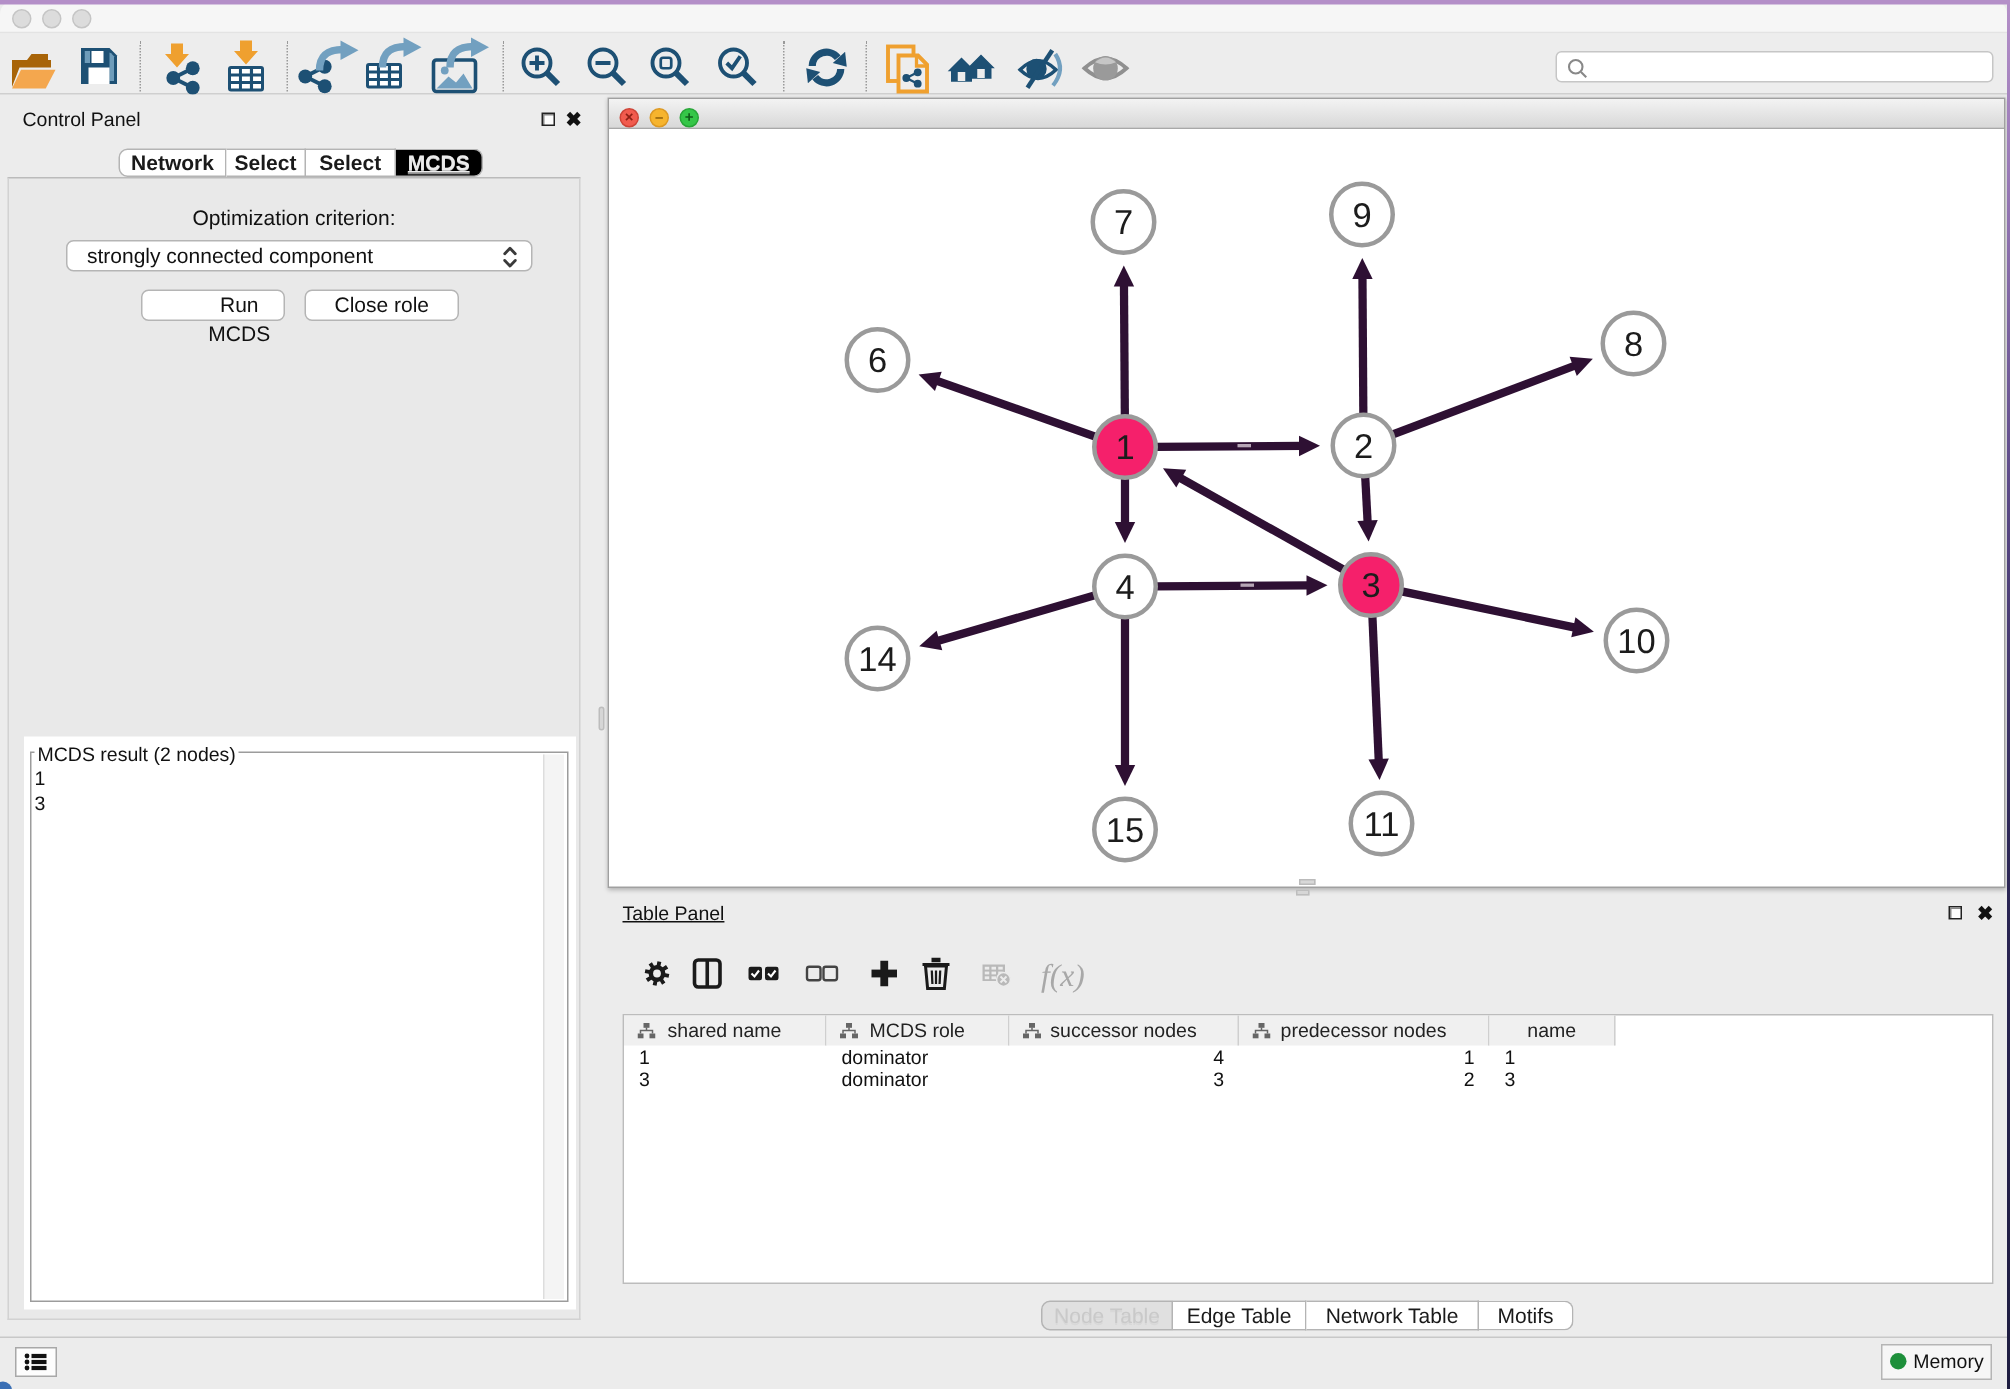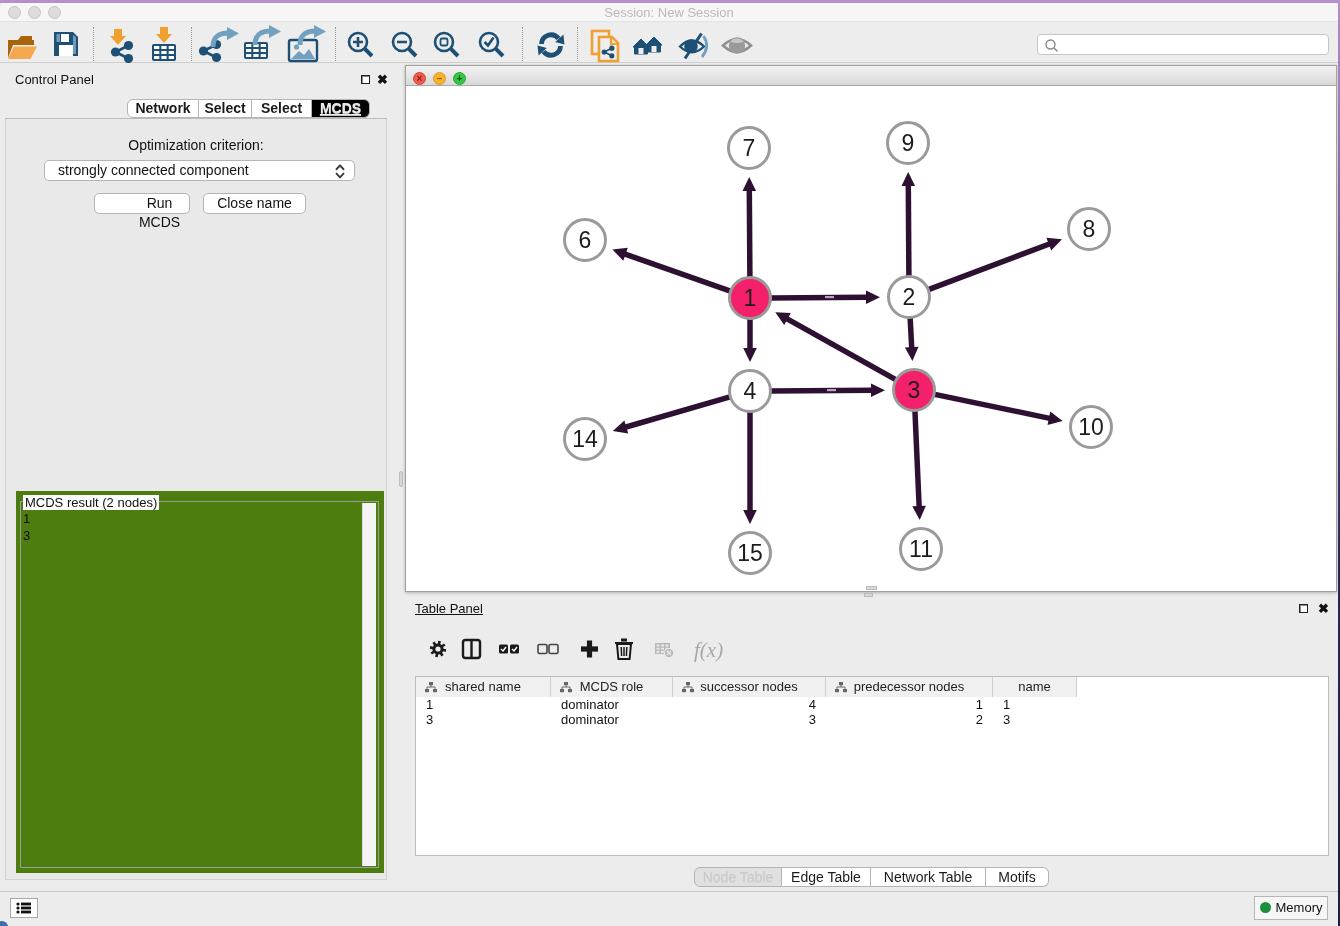--- a/index.html
+++ b/index.html
@@ -21,21 +21,21 @@
 .xmark { font-size:13px; color:#111; font-weight:bold; }
 .tabbar { display:flex; height:19px; }
 .tab { border:1px solid #b4b4b4; border-left:none; background:#fff; color:#1a1a1a; font-size:14px; font-weight:bold; text-align:center; line-height:17px; }
 .tab.first { border-left:1px solid #b4b4b4; border-radius:6px 0 0 6px; }
 .tab.last { border-radius:0 6px 6px 0; }
 .tab.disabled { background:#000000; color:#ebebeb; text-shadow:0 1px 0 #c0c0c0;text-decoration:underline; }
 #cpPane { left:5px; top:117px; width:382px; height:762px; background:#e9e9e9; border:1px solid #d2d2d2; border-top:1px solid #bbb; }
 #optlabel { left:0; top:136px; width:392px; text-align:center; font-size:14px; color:#111; }
 #dropdown { left:44px; top:159px; width:311px; height:21px; background:#fff; border:1px solid #b5b5b5; border-radius:5px; font-size:14px; color:#111; line-height:19px; padding-left:13px; }
 .btn { background:#fff; border:1px solid #b5b5b5; border-radius:5px; font-size:14px; color:#111; text-align:center; }
-#mcdsbox { left:16px; top:490px; width:368px; height:382px; background:#4d7c0f; }
+#mcdsbox { left:16px; top:490px; width:368px; height:382px; background:#ffffff; }
 #mcdsfield { left:4px; top:10px; width:359px; height:367px; border:1px solid #9c9c9c; }
 #mcdslabel { left:7px; top:3px; background:#fff; padding:0 2px; font-size:13px; color:#111; }
 #mcdsscroll { left:346px; top:12px; width:14px; height:363px; background:#f4f4f4; border-left:1px solid #ddd; }
 
 #netwin { left:405px; top:64px; width:932px; height:527px; background:#fff; border:1px solid #a0a0a0; box-shadow:0 1px 3px rgba(0,0,0,.25); }
 #nettitle { left:0; top:0; width:930px; height:20px; background:linear-gradient(#f3f3f3,#d8d8d8); border-bottom:1px solid #a8a8a8; }
 .mtl { width:13px; height:13px; border-radius:50%; top:3px; font-size:10px; font-weight:bold; text-align:center; line-height:12px; }
 
 #tpHead { left:415px; top:600px; font-size:13px; color:#111;text-decoration:underline; }
 #tptable { left:415px; top:675px; width:914px; height:180px; background:#fff; border:1px solid #bcbcbc; }
@@ -47,21 +47,20 @@
 #membtn { left:1254px; top:895px; width:74px; height:24px; background:#f6f6f6; border:1px solid #b5b5b5; font-size:13px; color:#111; text-align:center; line-height:22px; }
 #listbtn { left:10px; top:897px; width:28px; height:20px; background:#fdfdfd; border:1px solid #a8a8a8; }
 </style></head>
 <body>
 <div id="appwin" class="abs">
 
 <div id="titlebar" class="abs">
   <div class="tl abs" style="left:8px; background:#dcdcdc; border:1px solid #c5c5c5;"></div>
   <div class="tl abs" style="left:28px; background:#dcdcdc; border:1px solid #c5c5c5;"></div>
   <div class="tl abs" style="left:48px; background:#dcdcdc; border:1px solid #c5c5c5;"></div>
-  <div id="title" class="abs">Session: New Session</div>
 </div>
 
 <div id="toolbar" class="abs"></div>
 <div class="sep" style="left:93px;"></div>
 <div class="sep" style="left:191px;"></div>
 <div class="sep" style="left:335px;"></div>
 <div class="sep" style="left:522px;"></div>
 <div class="sep" style="left:577px;"></div>
 <svg id="tbicons" class="abs" style="left:0;top:22px;" width="760" height="40" viewBox="0 0 760 40">
       <g>
@@ -183,38 +182,38 @@
     </svg>
 <div id="search" class="abs"></div>
 <svg class="abs" style="left:1044px;top:37px;" width="16" height="16" viewBox="0 0 16 16">
  <circle cx="6.5" cy="6.5" r="4.5" fill="none" stroke="#888" stroke-width="1.4"></circle>
  <line x1="10" y1="10" x2="13.5" y2="13.5" stroke="#888" stroke-width="1.4"></line>
 </svg>
 
 <div id="cpHead" class="abs">Control Panel</div>
 <div class="floatbox abs" style="left:361px; top:74px;"></div>
 <div class="xmark abs" style="left:377px; top:71px;">✖</div>
-<div class="abs" style="left:79px; top:98px;margin-left:48px;">
+<div class="abs" style="left:79px; top:98px;">
   <div class="tabbar">
     <div class="tab first" style="width:72px;">Network</div>
     <div class="tab" style="width:53px;">Select</div>
     <div class="tab" style="width:60px;">Select</div>
     <div class="tab last disabled" style="width:58px;">MCDS</div>
   </div>
 </div>
 <div id="cpPane" class="abs"></div>
 <div id="dropdown" class="abs">strongly connected component
   <svg class="abs" style="right:9px;top:3px;" width="10" height="15" viewBox="0 0 10 15">
     <path d="M1.5 5.2 L5 1.5 L8.5 5.2" fill="none" stroke="#3a3a3a" stroke-width="1.9" stroke-linecap="round" stroke-linejoin="round"></path>
     <path d="M1.5 9.6 L5 13.3 L8.5 9.6" fill="none" stroke="#3a3a3a" stroke-width="1.9" stroke-linecap="round" stroke-linejoin="round"></path>
   </svg>
 </div>
 <div id="optlabel" class="abs">Optimization criterion:</div>
 <div class="btn abs" style="left:94px; top:192px; width:96px; height:21px; line-height:19px;padding-left:35px;">Run MCDS</div>
-<div class="btn abs" style="left:203px; top:192px; width:103px; height:21px; line-height:19px;">Close name</div>
+<div class="btn abs" style="left:203px; top:192px; width:103px; height:21px; line-height:19px;">Close role</div>
 <div id="mcdsbox" class="abs">
   <div id="mcdsfield" class="abs"></div>
   <div id="mcdsscroll" class="abs"></div>
   <div id="mcdslabel" class="abs" style="top:4px;">MCDS result (2 nodes)</div>
   <div class="abs" style="left:7px; top:19px; font-size:13px; color:#111; line-height:17px;">1<br>3</div>
 </div>
 
 <div id="netwin" class="abs">
  <div id="nettitle" class="abs">
    <div class="mtl abs" style="left:7px; top:6px; background:#f15b4e; border:1px solid #ce4437; color:#8e2015;">×</div>

